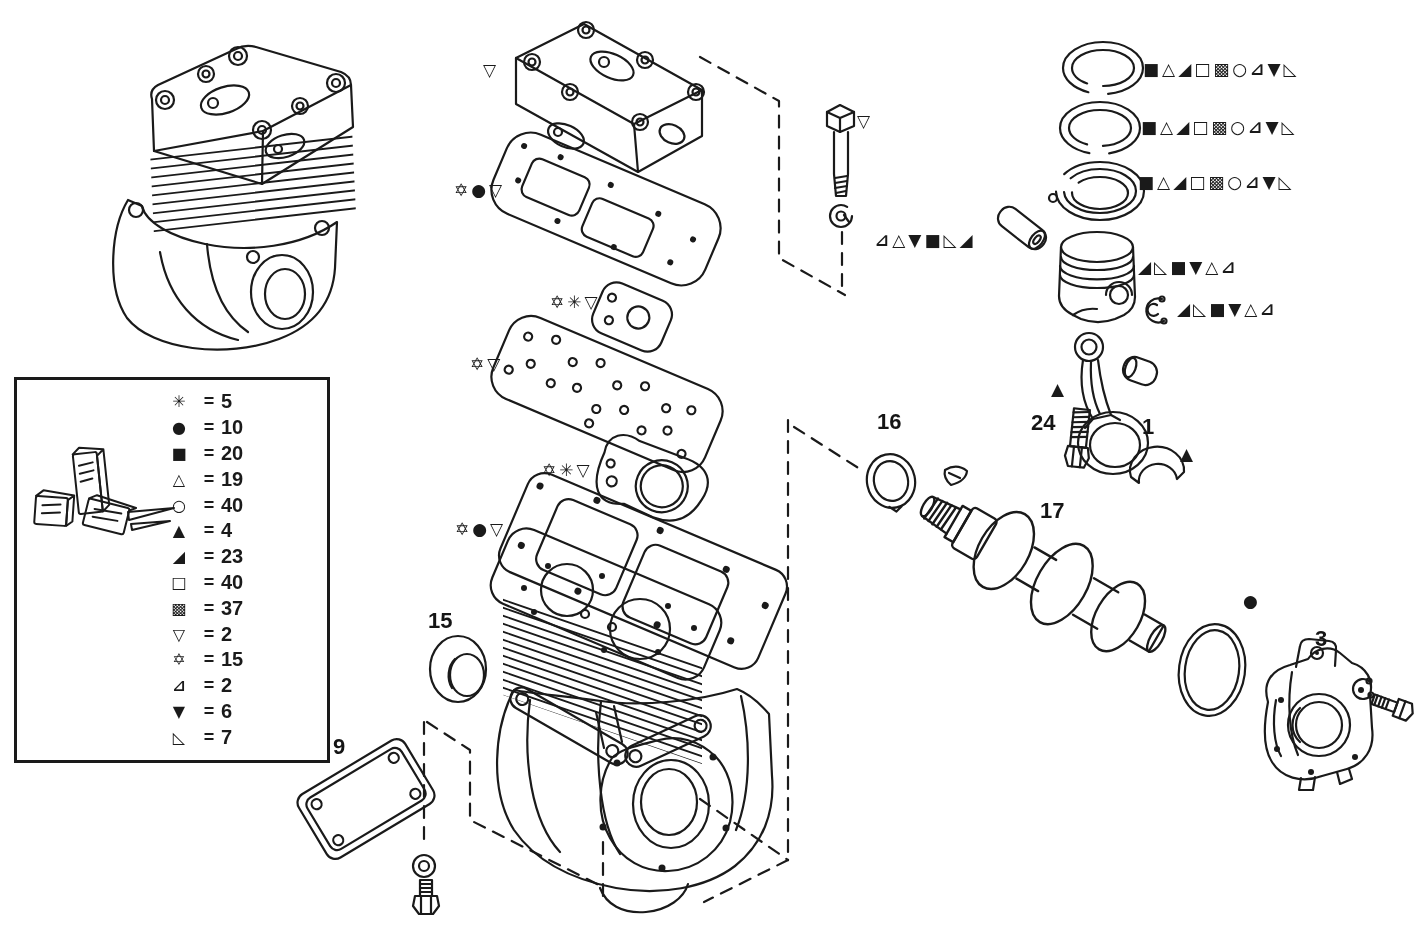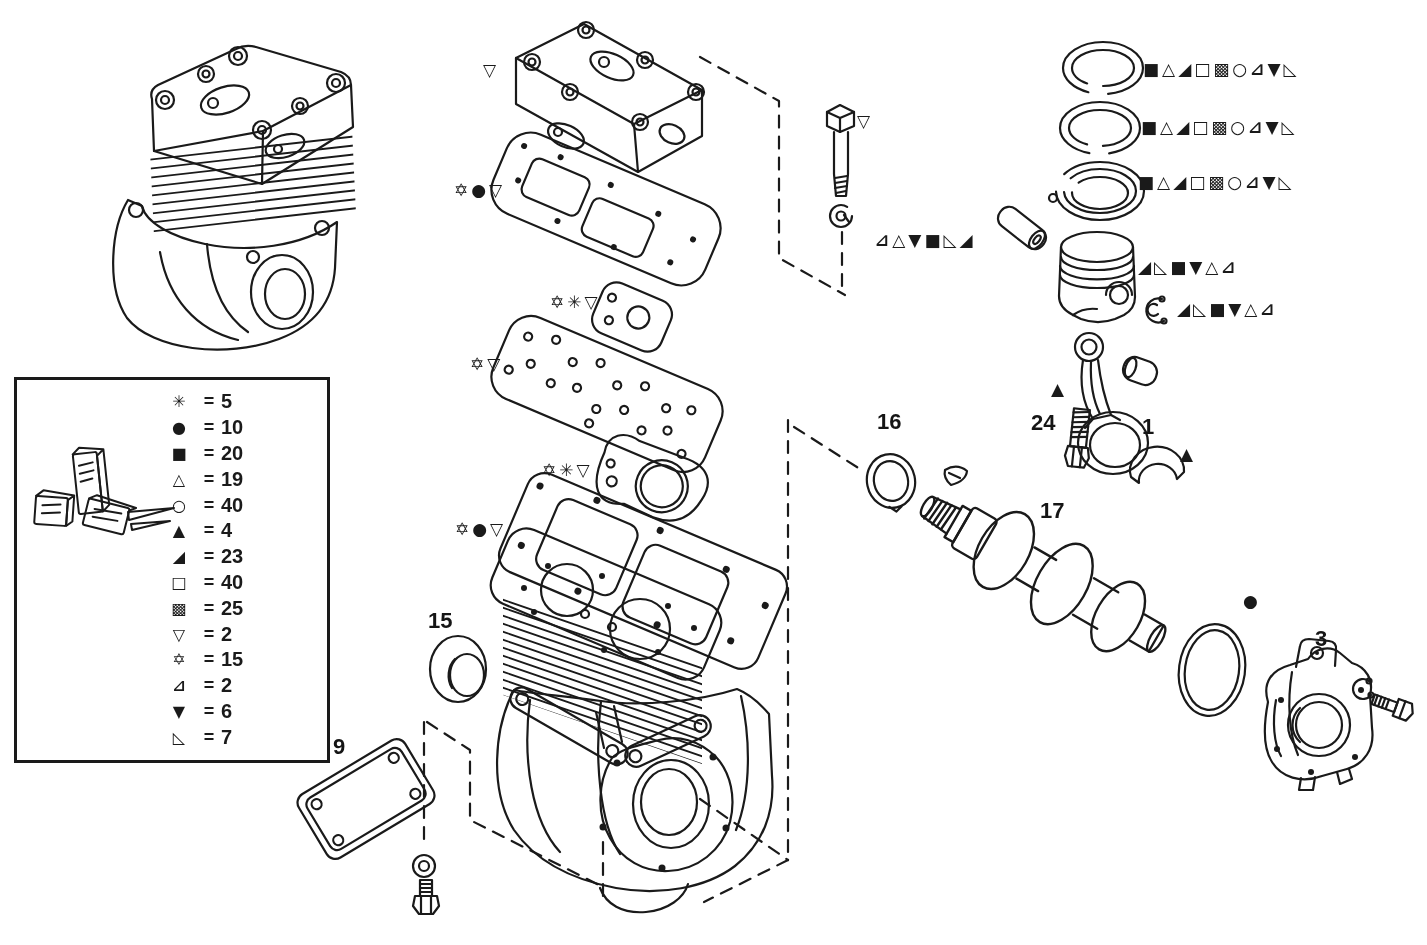--- a/index.html
+++ b/index.html
@@ -474,21 +474,21 @@
           <span class="lcode">23</span>
         </div>
       <div class="lrow">
           <span class="lsym">□</span>
           <span class="leq">=</span>
           <span class="lcode">40</span>
         </div>
       <div class="lrow">
           <span class="lsym">▩</span>
           <span class="leq">=</span>
-          <span class="lcode">25</span>
+          <span class="lcode">37</span>
         </div>
       <div class="lrow">
           <span class="lsym">▽</span>
           <span class="leq">=</span>
           <span class="lcode">2</span>
         </div>
       <div class="lrow">
           <span class="lsym">✡</span>
           <span class="leq">=</span>
           <span class="lcode">15</span>

